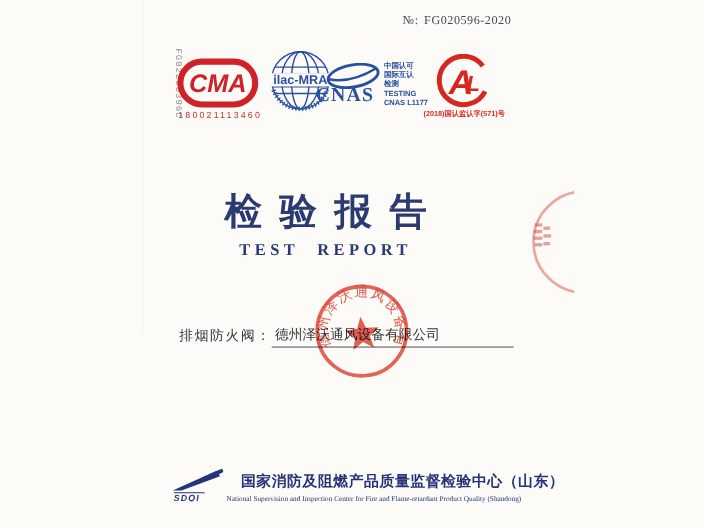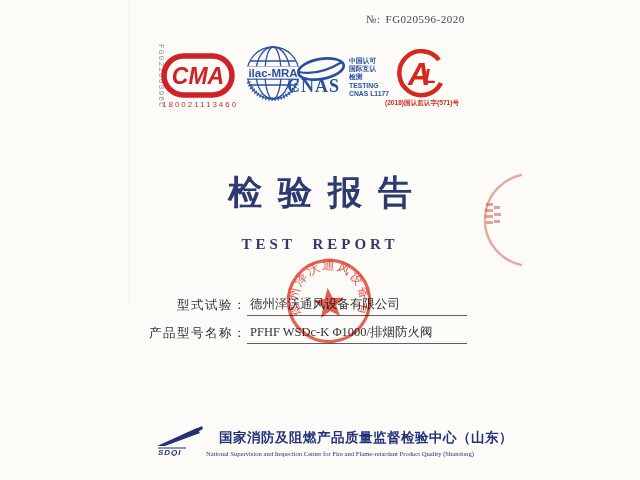--- a/index.html
+++ b/index.html
@@ -17,23 +17,23 @@
     position:absolute;left:166px;top:44px;
     transform:rotate(90deg);transform-origin:left top;
     font-family:"Liberation Mono",monospace;font-size:8px;color:#8f8f8f;letter-spacing:1px;white-space:nowrap;
   }
   
   .cert{position:absolute;}
   .cma-num{position:absolute;left:162px;top:100px;font-size:8px;font-weight:normal;color:#c4322b;letter-spacing:2px;font-family:"Liberation Sans",sans-serif;}
   .cnas-lines{position:absolute;left:349px;top:57px;font-family:"Liberation Sans",sans-serif;font-size:6.8px;line-height:8.2px;color:#27519e;font-weight:bold;}
   .cal-caption{position:absolute;left:385px;top:99px;font-size:6.6px;font-weight:bold;color:#d5281e;font-family:"Liberation Sans",sans-serif;}
   
-  .title-wrap{position:absolute;left:144px;top:170px;width:352px;text-align:center;}
+  .title-wrap{position:absolute;left:120px;top:170px;width:352px;text-align:center;}
   .title-cn{font-family:"Liberation Sans",sans-serif;font-weight:700;font-size:34px;color:#2b3a70;letter-spacing:16px;padding-left:16px;}
-  .title-en{margin-top:20px;font-family:"Liberation Serif",serif;font-weight:700;font-size:15px;color:#2b3a70;letter-spacing:4px;word-spacing:9px;}
+  .title-en{margin-top:4px;font-family:"Liberation Serif",serif;font-weight:700;font-size:15px;color:#2b3a70;letter-spacing:4px;word-spacing:9px;}
   
   .form-row{position:absolute;left:148px;width:319px;display:flex;align-items:flex-end;font-size:12.5px;color:#333;}
   .form-row .lbl{width:99px;text-align:right;letter-spacing:1.5px;white-space:nowrap;flex:none;padding-bottom:2px;}
   .form-row .val{flex:1;border-bottom:1px solid #606060;padding:0 0 2px 3px;white-space:nowrap;overflow:hidden;}
   #row-0{top:296px;}
   #row-1{top:324px;}
   #row-2{top:351px;}
   
   .company-seal{position:absolute;left:268px;top:240px;mix-blend-mode:multiply;opacity:0.92;transform:rotate(-6deg);}
   .partial-seal{position:absolute;left:467px;top:170px;mix-blend-mode:multiply;}
@@ -95,26 +95,22 @@
     <text x="30" y="34" font-family="Liberation Sans, sans-serif" font-size="20" font-weight="bold" font-style="italic" fill="#d5281e">L</text>
   </svg>
   <div class="cal-caption">(2018)国认监认字(571)号</div>
 
   <div class="title-wrap">
     <div class="title-cn">检验报告</div>
     <div class="title-en">TEST REPORT</div>
   </div>
 
   <div class="form-row" id="row-0">
-    <span class="lbl">型式试验：</span>
+    <span class="lbl">排烟防火阀：</span>
     <span class="val">德州泽沃通风设备有限公司</span>
-  </div>
-  <div class="form-row" id="row-1">
-    <span class="lbl">产品型号名称：</span>
-    <span class="val">PFHF WSDc-K Φ1000/排烟防火阀</span>
   </div>
 
   <svg class="company-seal" width="122" height="122" viewBox="0 0 120 120">
     <circle cx="60" cy="60" r="40" fill="none" stroke="#dd3b2c" stroke-width="3.2" opacity="0.85"></circle>
     <defs>
       <path id="sealTextPath" d="M30.9,70.6 A31,31 0 1 1 89.1,70.6" fill="none"></path>
     </defs>
     <text font-family="Liberation Serif, serif" font-size="12.5" fill="#dd3b2c" opacity="0.9" letter-spacing="1.5">
       <textPath href="#sealTextPath">德州泽沃通风设备有限公司</textPath>
     </text>

